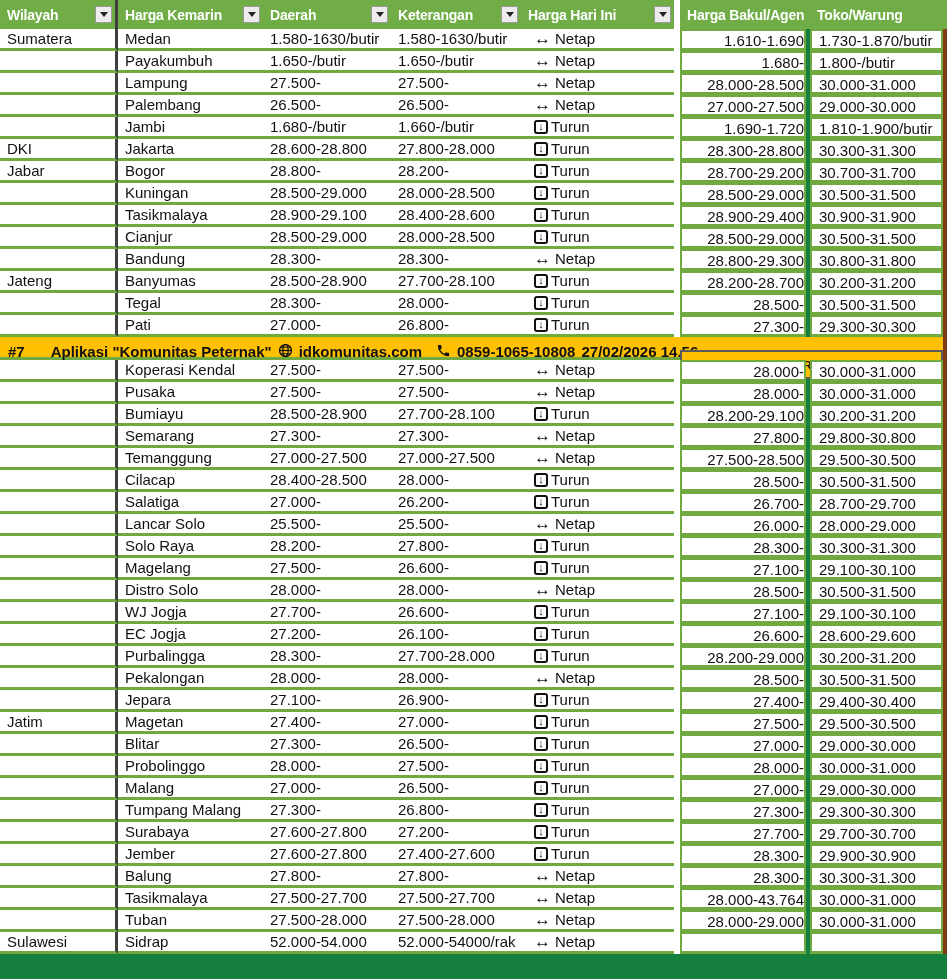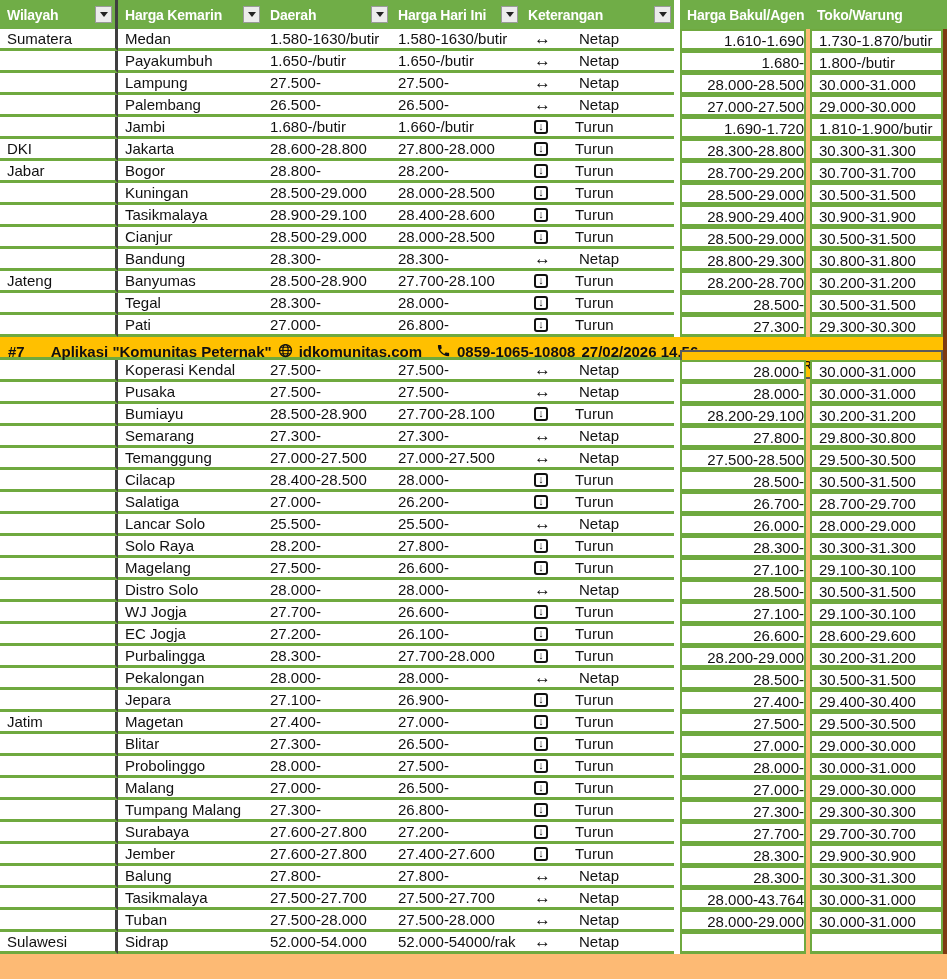--- a/index.html
+++ b/index.html
@@ -5,21 +5,21 @@
   :root{
     --green:#6FA93F;
     --header-green:#70AD47;
     --yellow:#FFC000;
     --dark:#3F3F3F;
     --maroon:#7E3A12;
     --boxline:#5A5A5A;
   }
   *{box-sizing:border-box;}
   body{margin:0;background:#fff;font-family:"Liberation Sans",sans-serif;color:#111;}
-  .sheet{width:947px;height:979px;overflow:hidden;background:#fdba74;}
+  .sheet{width:947px;height:979px;overflow:hidden;background:#15803d;}
 
   .grid-row{display:grid;grid-template-columns:118px 145px 128px 130px 153px 6px 130px 133px 4px;}
 
   
   .header-row{height:29px;}
   .hcell{background:var(--header-green);color:#fff;font-weight:700;font-size:14px;letter-spacing:-0.2px;
          display:flex;align-items:center;padding:0 3px 0 7px;white-space:nowrap;}
   .hcell.c1{border-right:3px solid var(--dark);}
   .hgap{background:#fff;}
   .hedge{background:var(--header-green);}
@@ -34,21 +34,21 @@
   .c-wilayah{border-right:3px solid var(--dark);}
   .gapcell{background:#fff;}
   .edgecell{background:var(--maroon);}
   .c-ket{display:flex;align-items:center;padding-left:13px;}
   .boxed{border:2px solid var(--green);border-bottom-width:3px;}
   .c-bakul{margin-right:4px;text-align:right;}
   .trend-icon{flex:0 0 auto;}
   .trend-netap{font-size:17px;line-height:17px;margin-right:4px;font-weight:400;}
   .trend-turun{display:inline-flex;width:14px;height:14px;border:2px solid #111;border-radius:3px;
                align-items:center;justify-content:center;font-size:11px;font-weight:700;margin-right:3px;line-height:1;}
-  .trend-label{white-space:nowrap;margin-left:24px;}
+  .trend-label{white-space:nowrap;}
 
   
   .banner{display:grid;grid-template-columns:674px 6px 263px 4px;height:23px;background:var(--yellow);
           border-bottom:3px solid var(--green);}
   .banner-left{display:flex;align-items:center;font-size:15px;font-weight:600;white-space:nowrap;padding-left:8px;}
   .banner-left .seg{margin-right:6px;}
   .banner-num{margin-right:26px;}
   .ref-box{border:2px solid var(--boxline);height:100%;display:flex;align-items:center;justify-content:center;
            font-weight:700;font-size:11px;background:var(--yellow);margin-top:13px;}
   .banner-edge{background:var(--maroon);}
@@ -76,25 +76,25 @@
     </div>
     <div class="hcell">
       <span>Harga Kemarin</span>
       <span class="filter-btn"></span>
     </div>
     <div class="hcell">
       <span>Daerah</span>
       <span class="filter-btn"></span>
     </div>
     <div class="hcell">
+      <span>Keterangan</span>
+      <span class="filter-btn"></span>
+    </div>
+    <div class="hcell">
       <span>Harga Hari Ini</span>
-      <span class="filter-btn"></span>
-    </div>
-    <div class="hcell">
-      <span>Keterangan</span>
       <span class="filter-btn"></span>
     </div>
     <div class="hgap"></div>
     <div class="hcell">
       <span>Harga Bakul/Agen</span>
     </div>
     <div class="hcell">
       <span>Toko/Warung</span>
     </div>
     <div class="hedge"></div>

